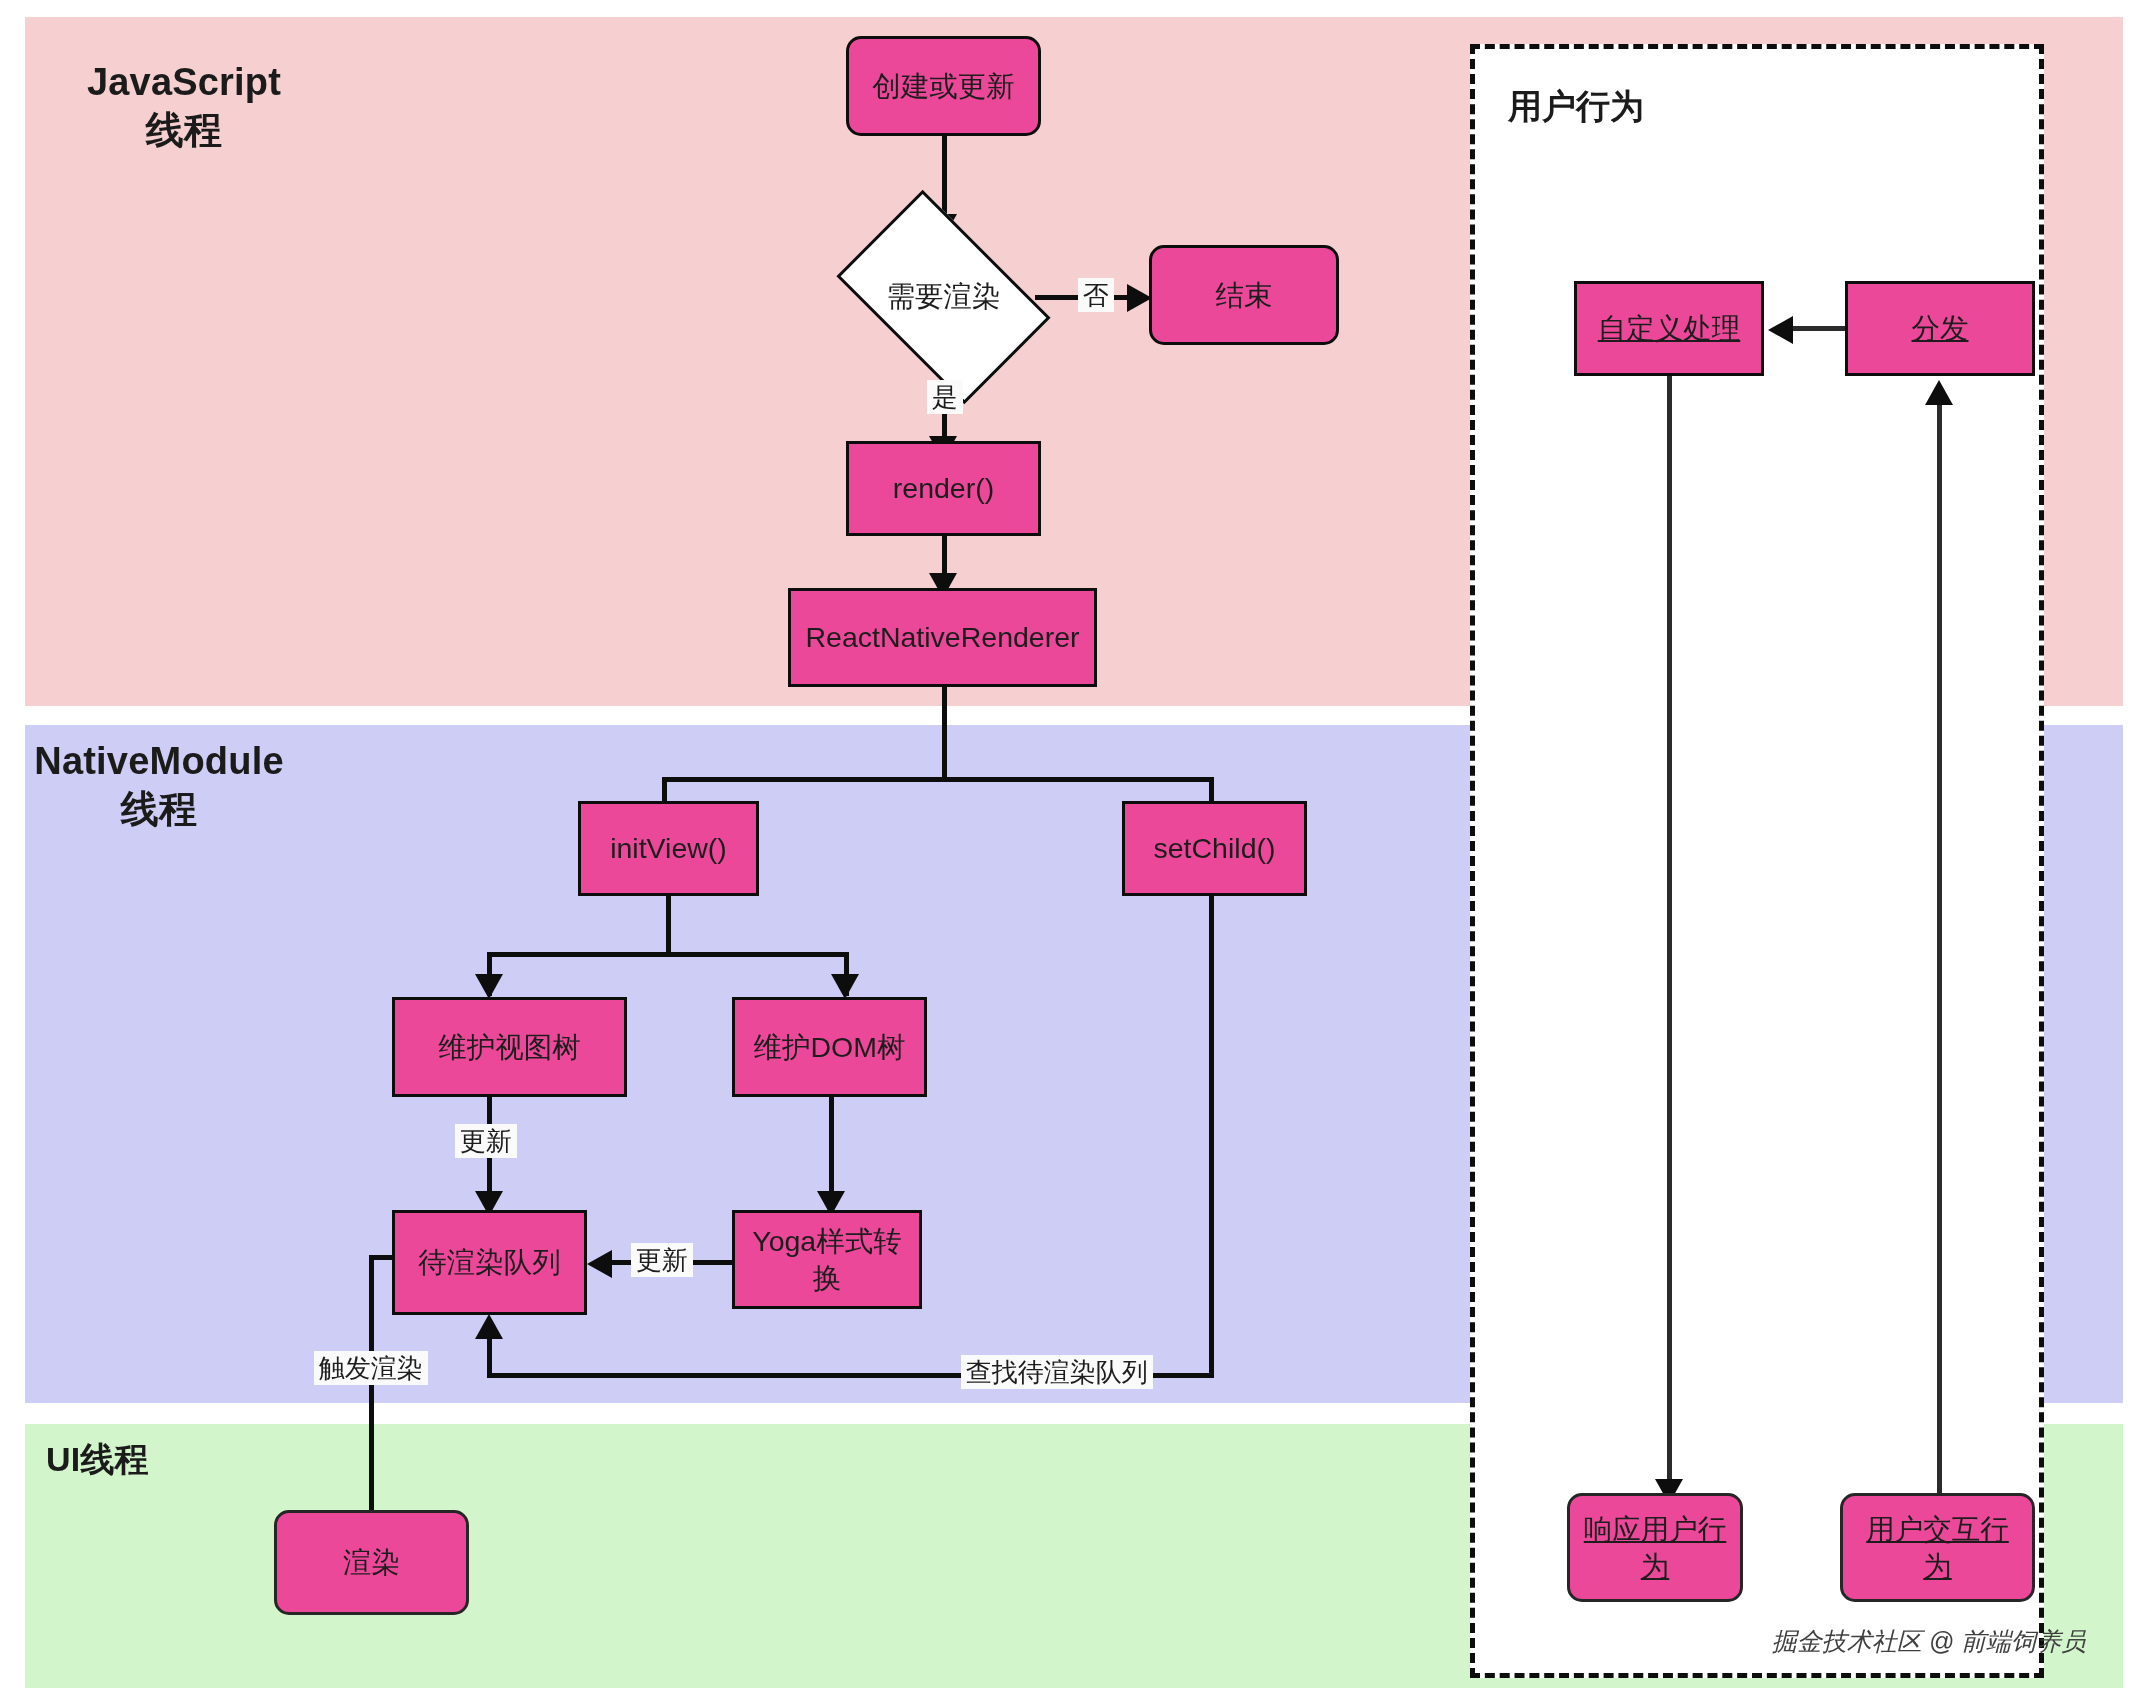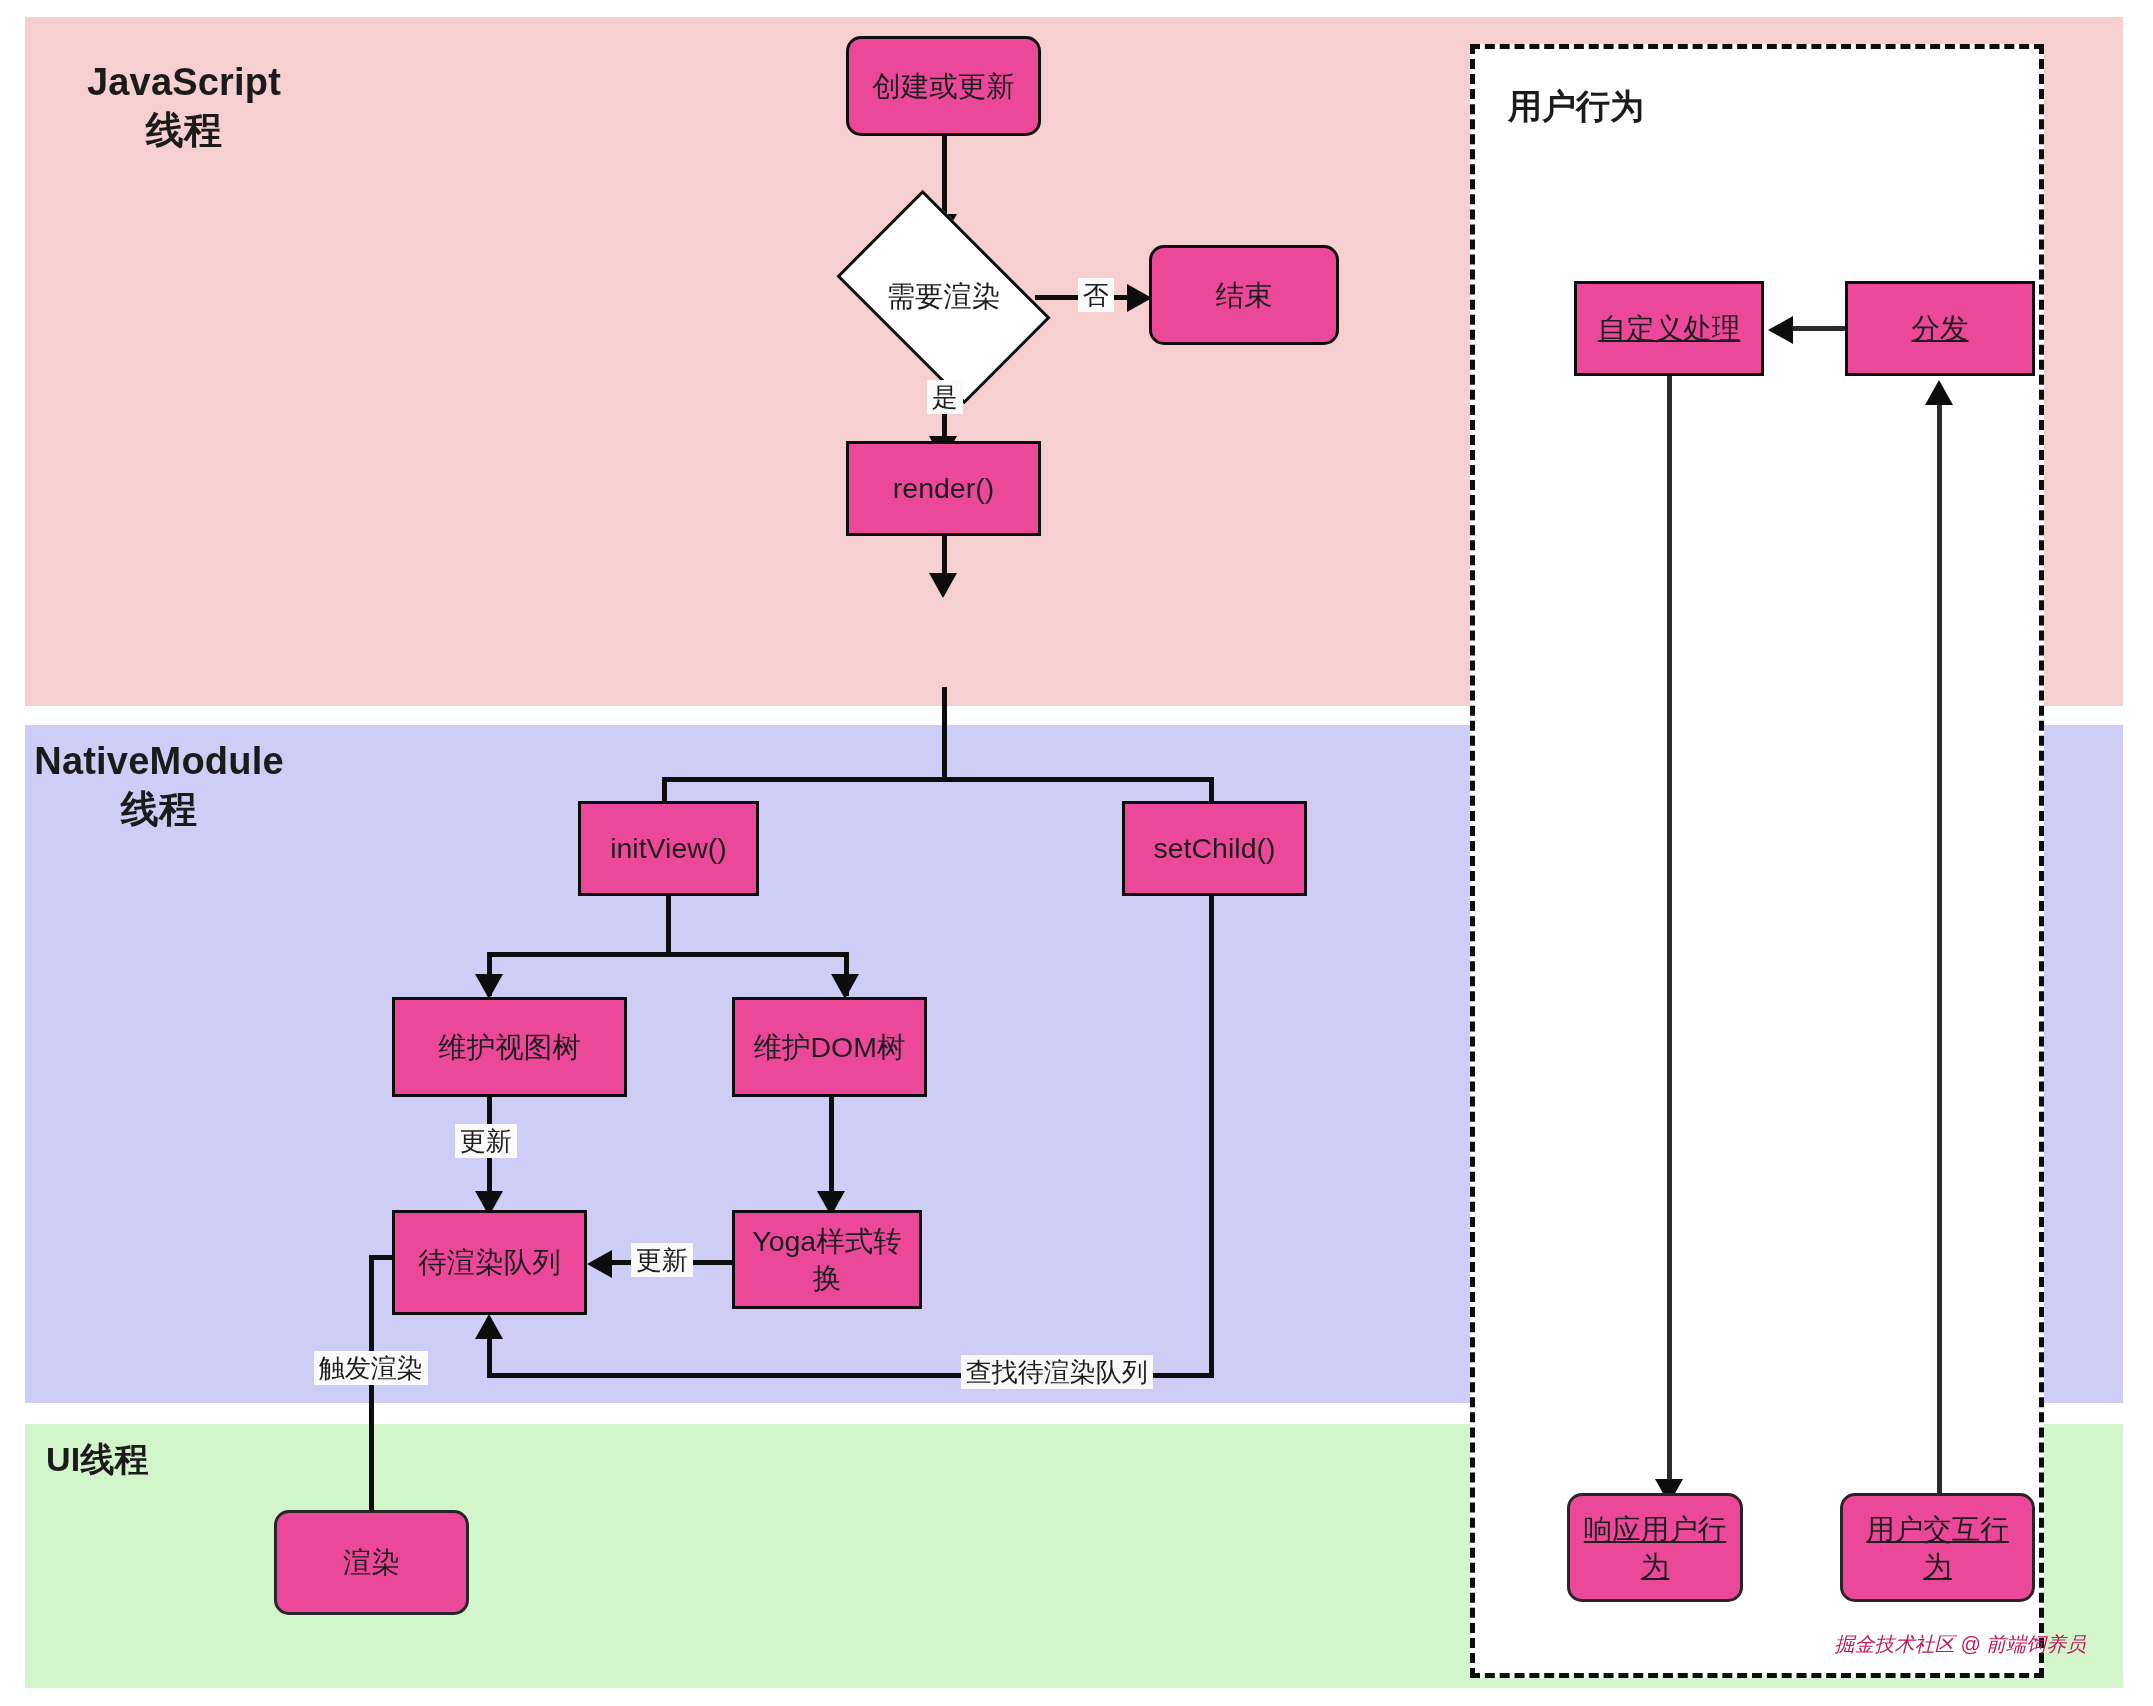--- a/index.html
+++ b/index.html
@@ -140,22 +140,22 @@
     color: #1b1b1b;
     z-index: 8;
   }
   .ug-node  { z-index: 8; text-decoration: underline; }
   .ug-edge  { z-index: 7; }
 
   #watermark {
     position: absolute;
     right: 67px;
     bottom: 48px;
-    font-size: 20px;
-    color: #be185d;
+    font-size: 25px;
+    color: #404040;
     font-style: italic;
     z-index: 9;
     white-space: nowrap;
   }
 </style>
 </head>
 <body>
 
 <div id="stage">
 
@@ -187,20 +187,21 @@
 
   <div class="edge v" style="left:942px; top:358px; height:84px;"></div>
   <div class="arrow down" style="left:929px; top:436px;"></div>
   <div class="edge-label" style="left:927px; top:380px;">是</div>
 
   <div class="node" style="left:846px; top:441px; width:195px; height:95px;">render()</div>
 
   <div class="edge v" style="left:942px; top:536px; height:46px;"></div>
   <div class="arrow down" style="left:929px; top:573px;"></div>
 
+  <div class="node" style="left:788px; top:588px; width:309px; height:99px;">ReactNativeRenderer</div>
 
   <div class="edge v" style="left:942px; top:687px; height:93px;"></div>
   <div class="edge h" style="left:662px; top:777px; width:552px;"></div>
   <div class="edge v" style="left:662px; top:777px; height:55px;"></div>
   <div class="arrow down" style="left:650px; top:810px;"></div>
   <div class="edge v" style="left:1209px; top:777px; height:55px;"></div>
   <div class="arrow down" style="left:1196px; top:810px;"></div>
 
   <div class="node" style="left:578px; top:801px; width:181px; height:95px;">initView()</div>
 

